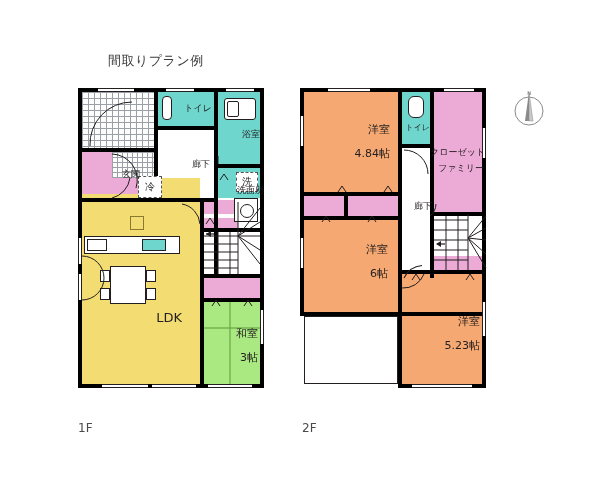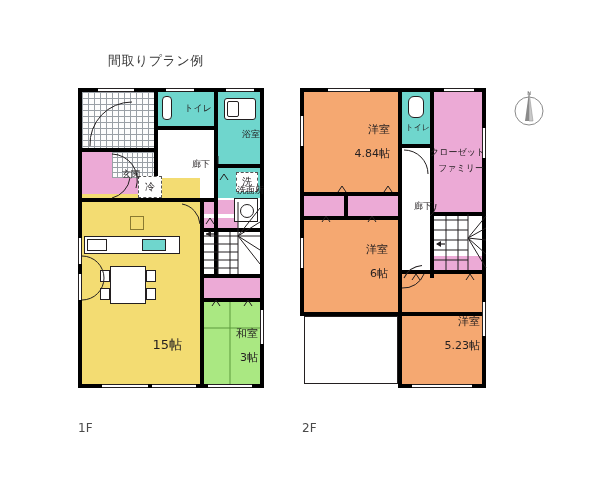--- a/index.html
+++ b/index.html
@@ -169,21 +169,21 @@
       <path d="M 140 76 l 0 -8"></path>
       <polyline points="142,92 146,86 150,92"></polyline>
     </g>
   </svg>
 
   <div class="txt sm" style="left:0;top:80px;width:62px;">玄関</div>
   <div class="txt sm" style="left:84px;top:70px;width:48px;">廊下</div>
   <div class="txt sm" style="left:86px;top:14px;width:48px;">トイレ</div>
   <div class="txt sm" style="left:140px;top:40px;width:42px;">浴室</div>
   <div class="txt sm" style="left:134px;top:96px;width:52px;">洗面所</div>
-  <div class="txt lg" style="left:20px;top:248px;width:84px;">15帖</div>
+  <div class="txt lg" style="left:20px;top:222px;width:84px;">LDK</div>
   <div class="txt" style="left:130px;top:238px;width:50px;">和室</div>
   <div class="txt" style="left:130px;top:262px;width:50px;">3帖</div>
 </div>
 
 <div class="plan" id="floor2" style="left:300px;top:88px;width:186px;height:300px;">
 
   <div class="room" style="left:0;top:0;width:186px;height:300px;background:#fff;"></div>
 
   <div class="room" style="left:4px;top:4px;width:94px;height:104px;background:#f5a871;"></div>
 

